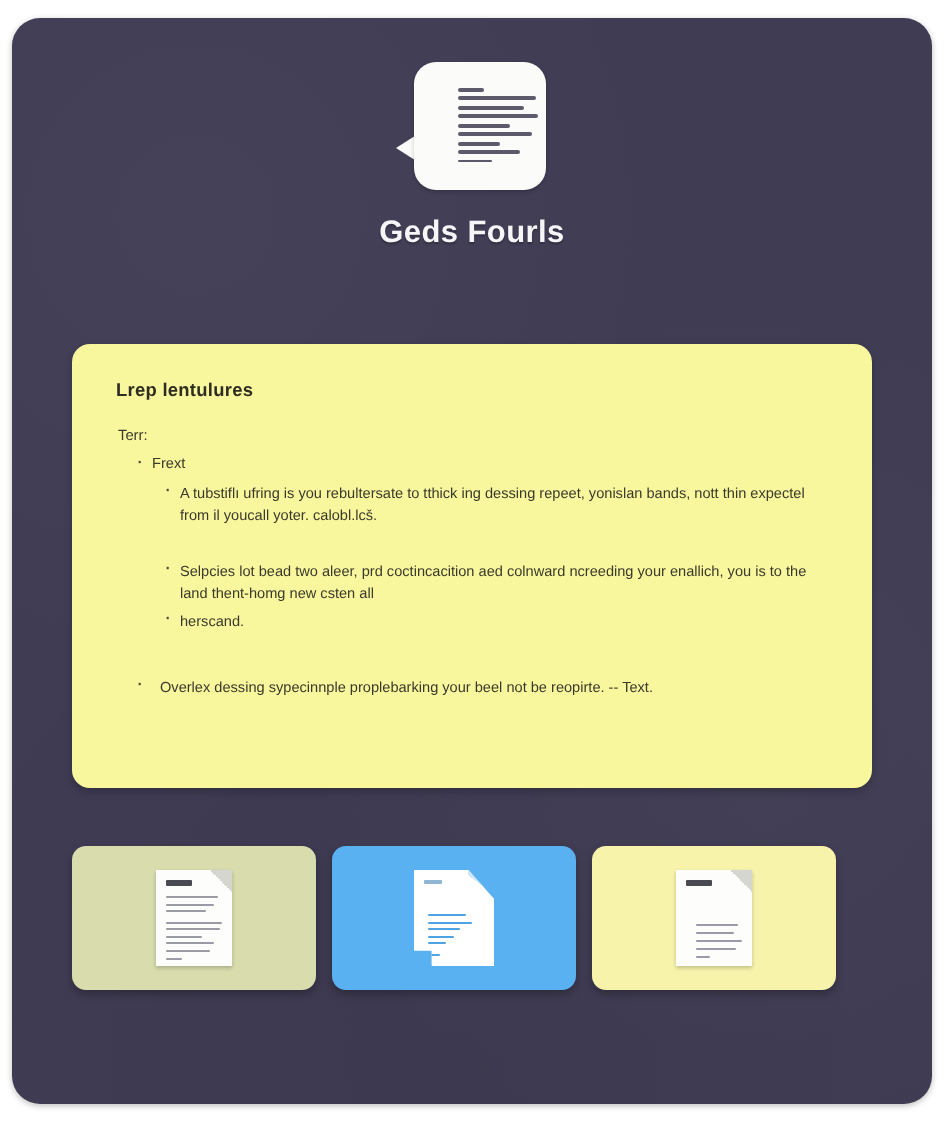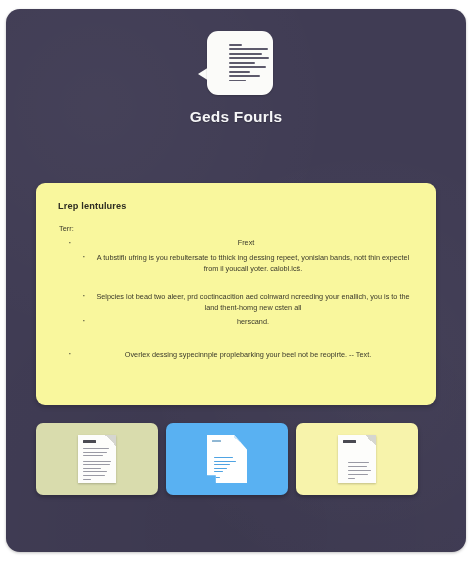--- a/index.html
+++ b/index.html
@@ -99,21 +99,21 @@
     font-size: 15.5px;
     font-weight: bold;
     letter-spacing: 0.2px;
     text-shadow: 0 1px 1px rgba(0,0,0,0.25);
   }
 
   
   .note-card {
     position: absolute;
     left: 30px;
-    top: 174px;
+    top: 163px;
     width: 400px;
     min-height: 222px;
     background: #f9f79d;
     border-radius: 9px;
     box-shadow: 0 2px 5px rgba(0,0,0,0.22);
     padding: 16px 20px 18px 22px;
     box-sizing: border-box;
     color: #3d3b2a;
   }
   .note-title {
@@ -128,21 +128,20 @@
     font-size: 7.4px;
     color: #3a392b;
     margin: 0 0 4px 1px;
     filter: blur(0.25px);
   }
 
   ul.lvl1 {
     list-style: none;
     margin: 0;
     padding: 0 0 0 10px;
-    text-align: center;
   }
   ul.lvl2 {
     list-style: none;
     margin: 3px 0 0 0;
     padding: 0 0 0 14px;
   }
   li.bullet {
     position: relative;
     font-size: 7.3px;
     line-height: 11.6px;

